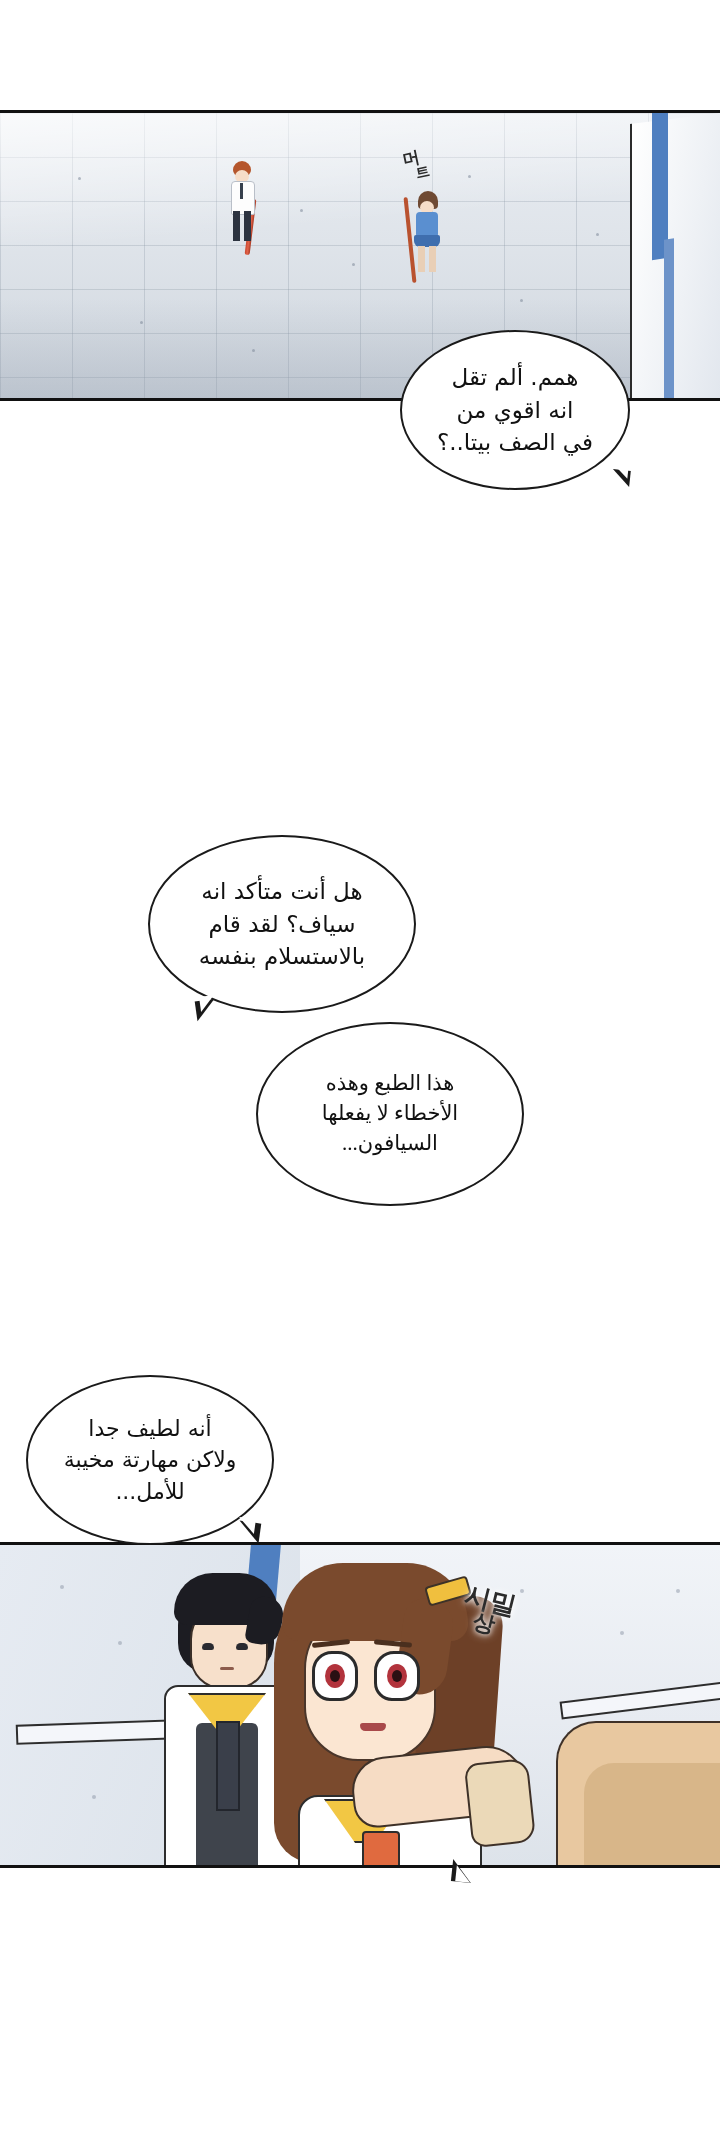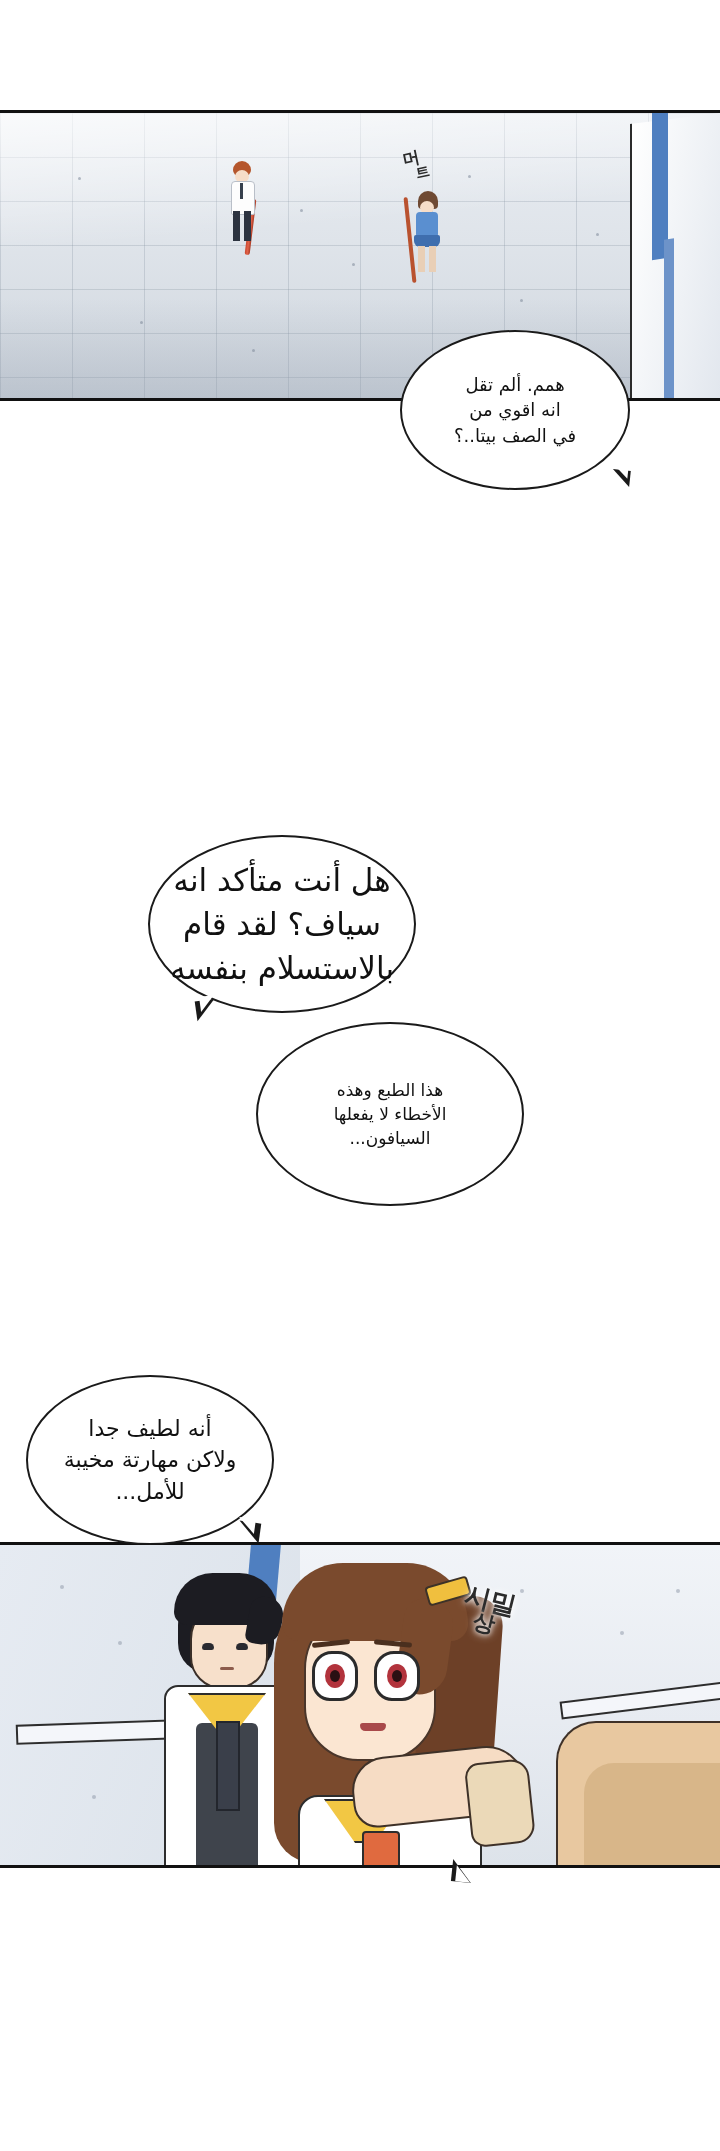--- a/index.html
+++ b/index.html
@@ -455,57 +455,57 @@
     font-family: "DejaVu Sans", sans-serif;
     line-height: 1.42;
     white-space: pre-line;
   }
   .tail {
     position: absolute;
     width: 0; height: 0;
   }
 
   #bubble-1 { left: 400px; top: 330px; width: 230px; height: 160px; z-index: 5; }
-  #bubble-1 p { font-size: 18px; }
+  #bubble-1 p { font-size: 23px; }
   #tail-1 {
     left: 612px; top: 470px;
     border-left: 18px solid transparent;
     border-top: 16px solid #1a1a1a;
     border-right: 0;
     transform: rotate(6deg);
     z-index: 4;
   }
   #tail-1b {
     left: 614px; top: 466px;
     border-left: 14px solid transparent;
     border-top: 12px solid #ffffff;
     border-right: 0;
     transform: rotate(6deg);
     z-index: 6;
   }
 
   #bubble-2 { left: 148px; top: 835px; width: 268px; height: 178px; z-index: 5; }
-  #bubble-2 p { font-size: 31px; }
+  #bubble-2 p { font-size: 23px; }
   #tail-2 {
     left: 196px; top: 1000px;
     border-right: 20px solid transparent;
     border-top: 20px solid #1a1a1a;
     transform: rotate(-8deg);
     z-index: 4;
   }
   #tail-2b {
     left: 200px; top: 996px;
     border-right: 15px solid transparent;
     border-top: 15px solid #ffffff;
     transform: rotate(-8deg);
     z-index: 6;
   }
 
   #bubble-3 { left: 256px; top: 1022px; width: 268px; height: 184px; z-index: 5; }
-  #bubble-3 p { font-size: 17px; }
+  #bubble-3 p { font-size: 21px; font-family: Liberation Serif, serif; }
 
   #bubble-4 { left: 26px; top: 1375px; width: 248px; height: 170px; z-index: 7; }
   #bubble-4 p { font-size: 22px; }
   #tail-4 {
     left: 238px; top: 1522px;
     border-left: 22px solid transparent;
     border-top: 20px solid #1a1a1a;
     transform: rotate(8deg);
     z-index: 6;
   }

